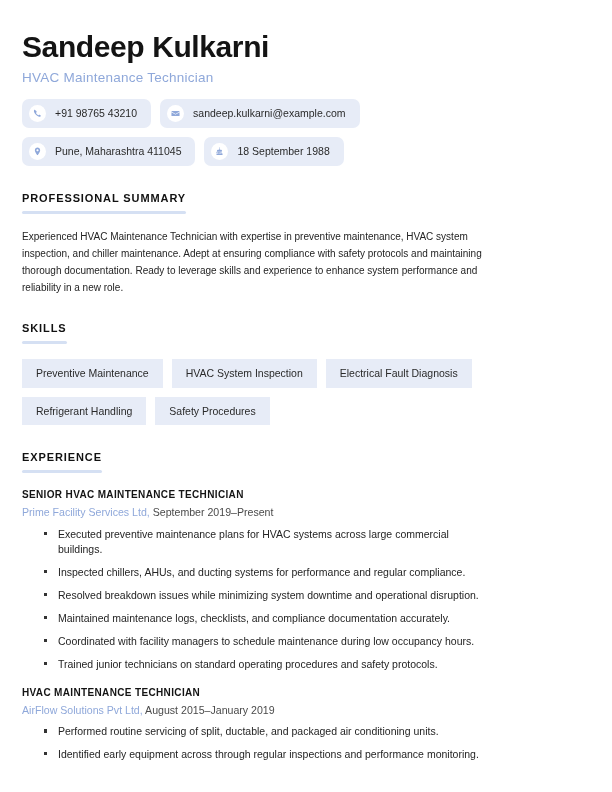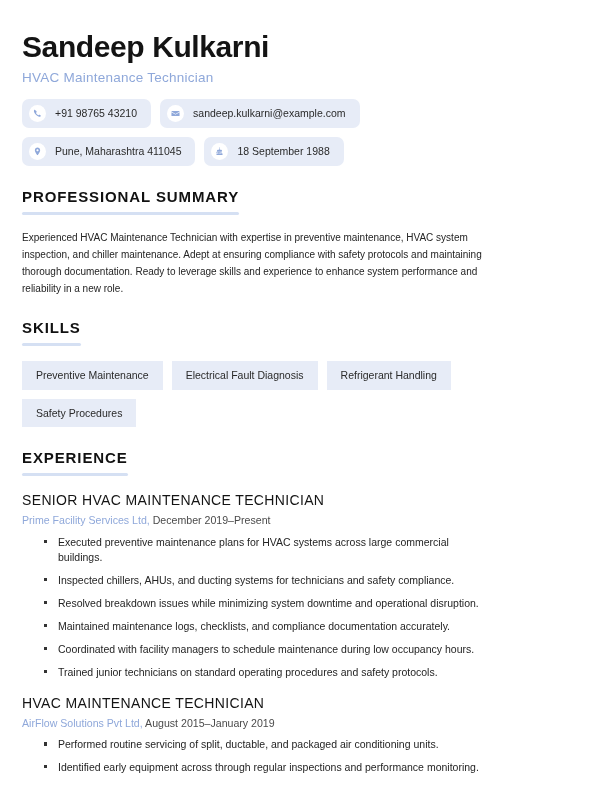--- a/index.html
+++ b/index.html
@@ -70,21 +70,21 @@
   }
   .chip-icon svg { display: block; }
   .chip-text { white-space: nowrap; }
 
   
   .section { margin-top: 22px; }
   .section-head {
     display: inline-block;
   }
   .section-title {
-    font-size: 15px;
+    font-size: 11px;
     font-weight: 700;
     letter-spacing: 0.9px;
     color: #111111;
     text-transform: uppercase;
     margin: 0;
   }
   .section-rule {
     height: 3px;
     background: #d5e0f3;
     border-radius: 2px;
@@ -114,22 +114,22 @@
     font-size: 10.5px;
     color: #2a2a2a;
     line-height: 1;
     white-space: nowrap;
   }
 
   
   .job { margin-top: 15px; }
   .job:first-of-type { margin-top: 16px; }
   .job-title {
-    font-size: 14px;
-    font-weight: 400;
+    font-size: 10px;
+    font-weight: 700;
     letter-spacing: 0.35px;
     text-transform: uppercase;
     color: #141414;
     margin: 0 0 5px 0;
   }
   .job-meta {
     font-size: 10.6px;
     margin: 0 0 7px 0;
     line-height: 1.4;
   }
@@ -214,38 +214,39 @@
     <p class="summary-text">Experienced HVAC Maintenance Technician with expertise in preventive maintenance, HVAC system inspection, and chiller maintenance. Adept at ensuring compliance with safety protocols and maintaining thorough documentation. Ready to leverage skills and experience to enhance system performance and reliability in a new role.</p>
   </div>
 
   <div class="section">
     <div class="section-head">
       <div class="section-title">SKILLS</div>
       <div class="section-rule"></div>
     </div>
     <div class="skills-wrap" id="skills-list">
         <div class="skill-chip">Preventive Maintenance</div>
+        <div class="skill-chip">HVAC System Inspection</div>
         <div class="skill-chip">Electrical Fault Diagnosis</div>
         <div class="skill-chip">Refrigerant Handling</div>
         <div class="skill-chip">Safety Procedures</div>
       </div>
   </div>
 
   <div class="section">
     <div class="section-head">
       <div class="section-title">EXPERIENCE</div>
       <div class="section-rule"></div>
     </div>
     <div id="jobs-list">
         <div class="job">
           <div class="job-title">SENIOR HVAC MAINTENANCE TECHNICIAN</div>
-          <div class="job-meta"><span class="job-company">Prime Facility Services Ltd,</span> <span class="job-dates">December 2019–Present</span></div>
+          <div class="job-meta"><span class="job-company">Prime Facility Services Ltd,</span> <span class="job-dates">September 2019–Present</span></div>
           <ul class="bullets">
             <li>Executed preventive maintenance plans for HVAC systems across large commercial buildings.</li>
-            <li>Inspected chillers, AHUs, and ducting systems for technicians and safety compliance.</li>
+            <li>Inspected chillers, AHUs, and ducting systems for performance and regular compliance.</li>
             <li>Resolved breakdown issues while minimizing system downtime and operational disruption.</li>
             <li>Maintained maintenance logs, checklists, and compliance documentation accurately.</li>
             <li>Coordinated with facility managers to schedule maintenance during low occupancy hours.</li>
             <li>Trained junior technicians on standard operating procedures and safety protocols.</li>
           </ul>
         </div>
         <div class="job">
           <div class="job-title">HVAC MAINTENANCE TECHNICIAN</div>
           <div class="job-meta"><span class="job-company">AirFlow Solutions Pvt Ltd,</span> <span class="job-dates">August 2015–January 2019</span></div>
           <ul class="bullets">

